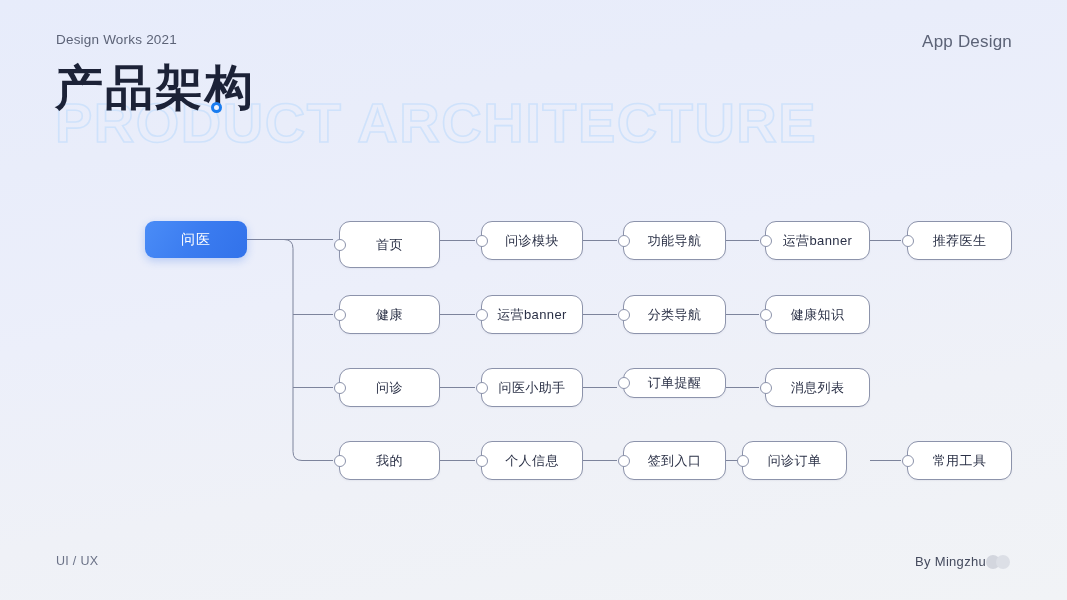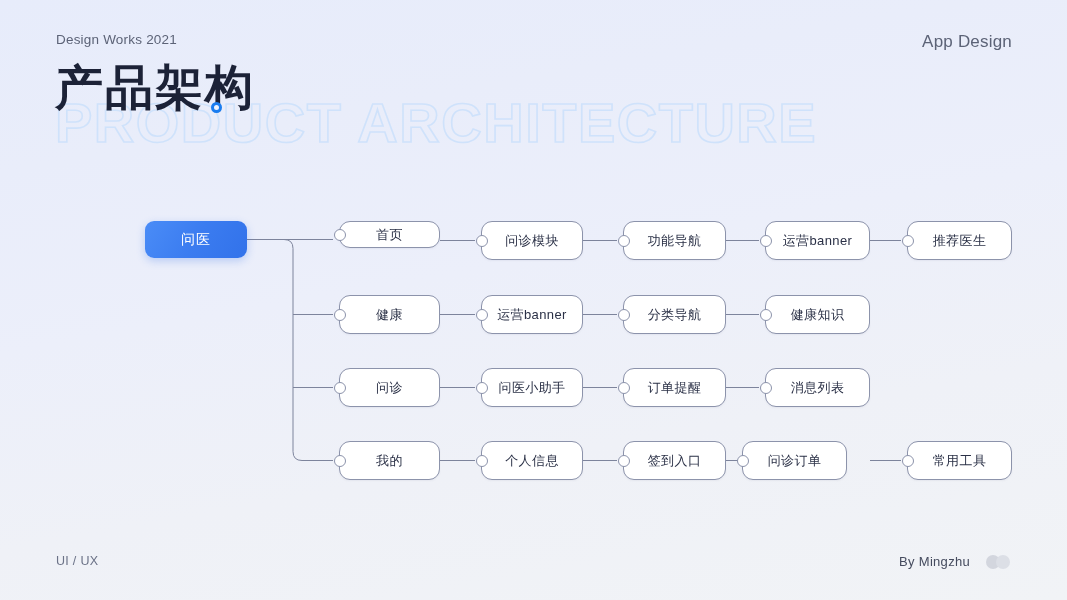--- a/index.html
+++ b/index.html
@@ -133,21 +133,21 @@
     font-size: 12.5px;
     color: #6b7287;
     letter-spacing: .3px;
   }
   .ftr-right {
     position: absolute;
     right: 55px;
     bottom: 31px;
     display: flex;
     align-items: center;
-    gap: 16px;
+    gap: 0;
     font-size: 13px;
     color: #454b5e;
     letter-spacing: .3px;
   }
   .brandmark {
     position: relative;
     width: 26px;
     height: 14px;
   }
   .brandmark i {
@@ -195,21 +195,21 @@
       <path d="M 440 460.5 L 475 460.5" fill="none" stroke="#7d849c" stroke-width="1"></path>
       <path d="M 583 460.5 L 617 460.5" fill="none" stroke="#7d849c" stroke-width="1"></path>
       <path d="M 726 460.5 L 759 460.5" fill="none" stroke="#7d849c" stroke-width="1"></path>
       <path d="M 870 460.5 L 901 460.5" fill="none" stroke="#7d849c" stroke-width="1"></path>
     </svg>
 
   <div id="diagram">
       <div class="node root" style="left: 145px; top: 221px; width: 102px; height: 37px;">
         <span>问医</span>
       </div>
-      <div class="node" style="left: 339px; top: 221px; width: 101px; height: 27px; align-items: center;">
+      <div class="node" style="left: 339px; top: 221px; width: 101px; height: 47px; align-items: center;">
         <span class="port"></span>
         <span>首页</span>
       </div>
       <div class="node" style="left: 481px; top: 221px; width: 102px; height: 39px;">
         <span class="port"></span>
         <span>问诊模块</span>
       </div>
       <div class="node" style="left: 623px; top: 221px; width: 103px; height: 39px;">
         <span class="port"></span>
         <span>功能导航</span>
@@ -239,21 +239,21 @@
         <span>健康知识</span>
       </div>
       <div class="node" style="left: 339px; top: 368px; width: 101px; height: 39px;">
         <span class="port"></span>
         <span>问诊</span>
       </div>
       <div class="node" style="left: 481px; top: 368px; width: 102px; height: 39px;">
         <span class="port"></span>
         <span>问医小助手</span>
       </div>
-      <div class="node" style="left: 623px; top: 368px; width: 103px; height: 39px;">
+      <div class="node" style="left: 623px; top: 368px; width: 103px; height: 30px;">
         <span class="port"></span>
         <span>订单提醒</span>
       </div>
       <div class="node" style="left: 765px; top: 368px; width: 105px; height: 39px;">
         <span class="port"></span>
         <span>消息列表</span>
       </div>
       <div class="node" style="left: 339px; top: 441px; width: 101px; height: 39px;">
         <span class="port"></span>
         <span>我的</span>

